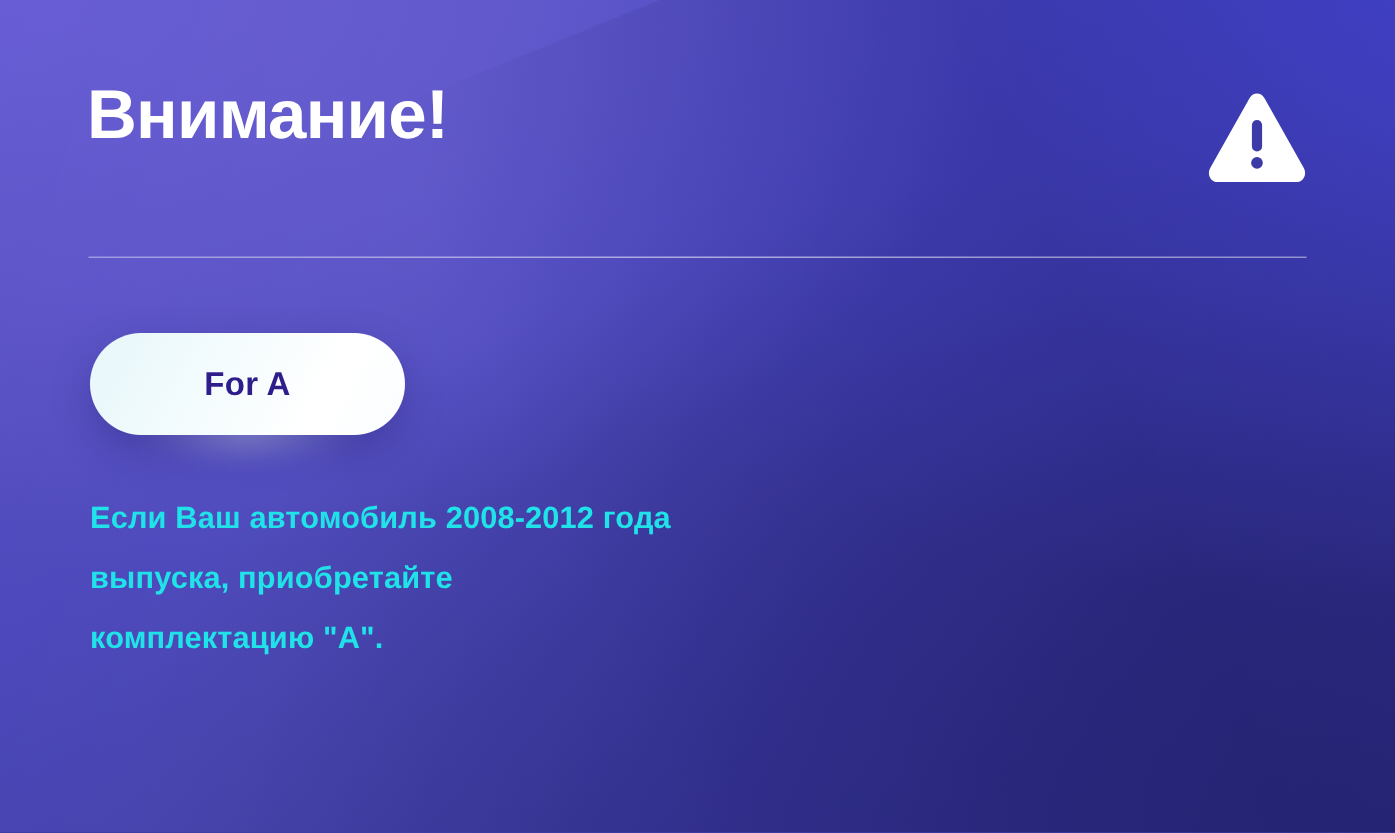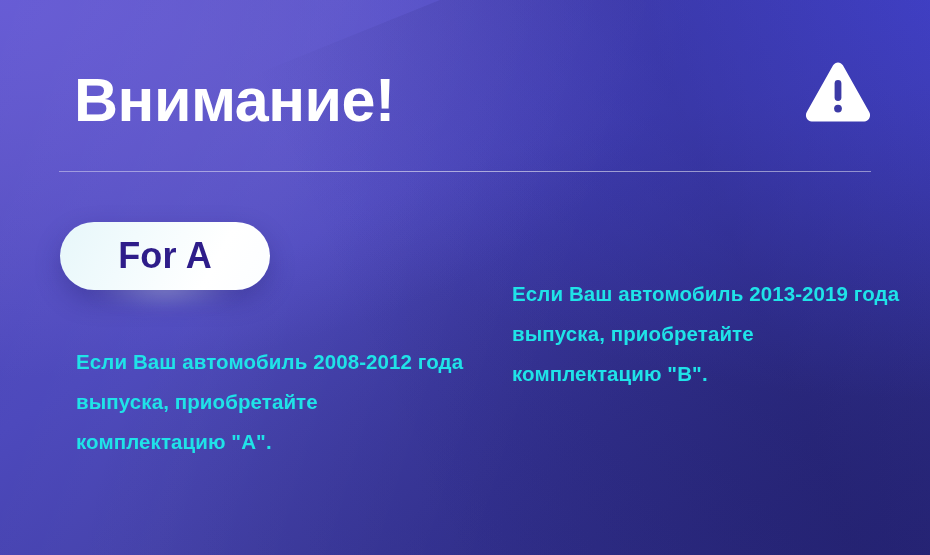--- a/index.html
+++ b/index.html
@@ -43,22 +43,22 @@
     transform: rotate(-22deg);
     background: linear-gradient(90deg, rgba(20,18,80,0.00) 0%, rgba(20,18,80,0.20) 55%, rgba(20,18,80,0.00) 100%);
     pointer-events: none;
   }
 
   
   .title {
     position: absolute;
     left: 58px;
     top: 52px;
-    margin: 16px;
-    font-size: 61px;
+    margin: 0;
+    font-size: 46px;
     line-height: 1.05;
     font-weight: bold;
     color: #ffffff;
     letter-spacing: -0.5px;
     white-space: nowrap;
   }
 
   .warn-icon {
     position: absolute;
     left: 803px;
@@ -107,28 +107,28 @@
     height: 68px;
     border-radius: 34px;
     background: linear-gradient(118deg, #e7f7fa 0%, #f2fbfd 34%, #ffffff 72%, #fbfdff 100%);
     box-shadow: 0 10px 26px rgba(25,22,90,0.28);
     display: flex;
     align-items: center;
     justify-content: center;
     cursor: pointer;
   }
   .pill-label {
-    font-size: 36px;
+    font-size: 22px;
     font-weight: bold;
     color: #2e1d8a;
     letter-spacing: 0.2px;
   }
 
   .desc {
-    margin: 16px;
+    margin: 0;
     padding-top: 36px;
     width: 390px;
     font-size: 20.5px;
     font-weight: bold;
     line-height: 1.95;
     color: #1fe3e8;
     letter-spacing: 0.1px;
   }
 </style>
 </head>
@@ -155,16 +155,15 @@
     <div class="pill-wrap">
       <div class="pill-glow"></div>
       <div class="pill">
         <span class="pill-label">For A</span>
       </div>
     </div>
     <p class="desc">Если Ваш автомобиль 2008-2012 года выпуска, приобретайте комплектацию "A".</p>
   </div>
 
   <div class="col col-b">
-    <p class="desc">Если Ваш автомобиль 2013-2019 года выпуска, приобретайте комплектацию "B".</p>
   </div>
 
 </div>
 
 </body></html>

